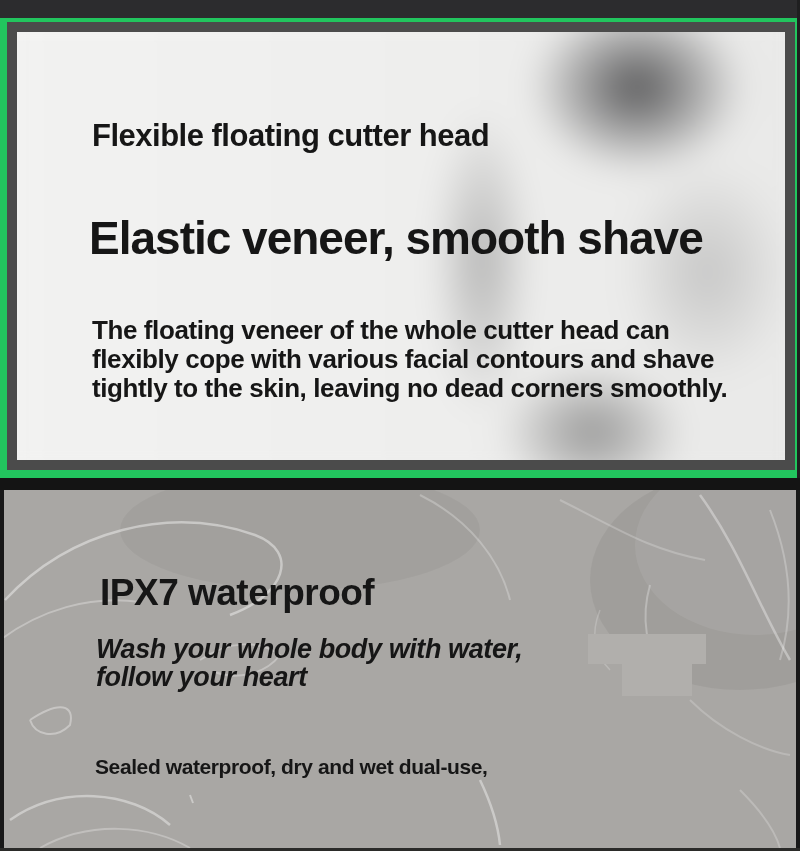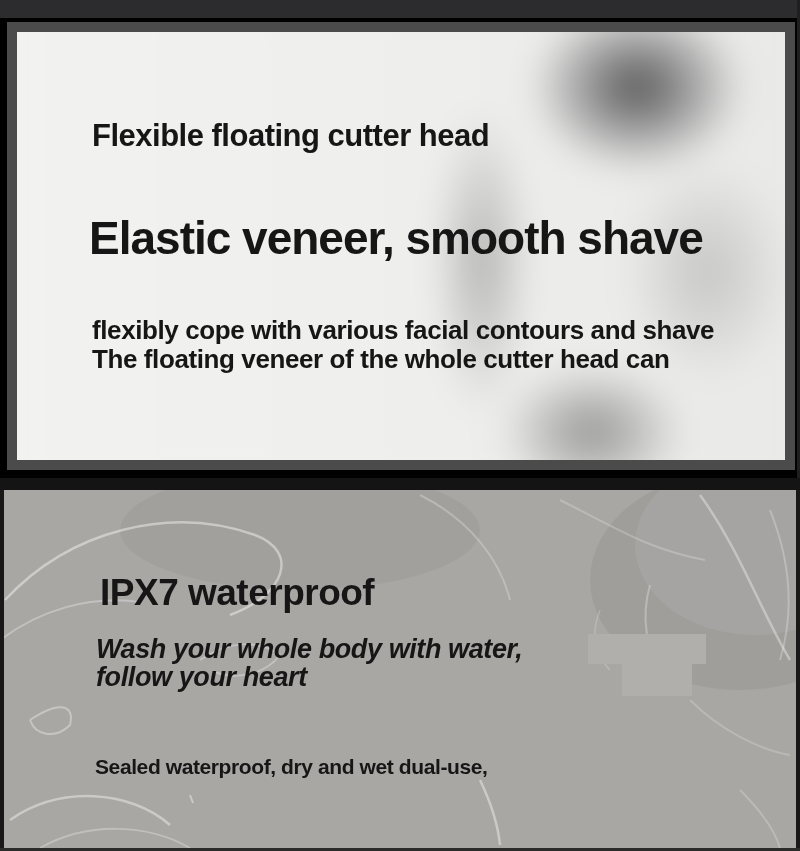--- a/index.html
+++ b/index.html
@@ -7,21 +7,21 @@
   body {
     font-family:"Liberation Sans","DejaVu Sans",sans-serif;
     background:#ffffff;
     position:relative;
     overflow:hidden;
     color:#161616;
   }
   .canvas { position:absolute; inset:0; width:800px; height:851px; }
 
   
-  .top-section { position:absolute; left:0; top:0; width:800px; height:478px; background:#000000; }
+  .top-section { position:absolute; left:0; top:0; width:800px; height:478px; background:#22c55e; }
   .top-bar { position:absolute; left:0; top:0; width:800px; height:18px; background:#2c2c2e; }
   .top-right-edge { position:absolute; right:0; top:0; width:3px; height:478px; background:#1f1f20; }
 
   .framed-panel {
     position:absolute; left:7px; top:22px; width:788px; height:448px;
     border:10px solid #4b4b4b; background:#efefee; overflow:hidden;
   }
   .blur-photo {
     position:absolute; inset:-30px;
     background:
@@ -83,22 +83,23 @@
   <section class="top-section">
     <div class="top-bar"></div>
     <div class="top-right-edge"></div>
 
     <div class="framed-panel">
       <div class="blur-photo"></div>
       <div class="panel-content">
         <div class="heading-small">Flexible floating cutter head</div>
         <div class="heading-large">Elastic veneer, smooth shave</div>
         <div class="top-body">
+          <div>The floating veneer of the whole cutter head can</div>
           <div>flexibly cope with various facial contours and shave</div>
-          <div>The floating veneer of the whole cutter head can</div>
+          <div>tightly to the skin, leaving no dead corners smoothly.</div>
         </div>
       </div>
     </div>
   </section>
 
   <section class="bottom-section">
     <div class="divider-band"></div>
 
     <div class="water-area">
       <svg class="swirls" viewBox="0 0 800 361">

